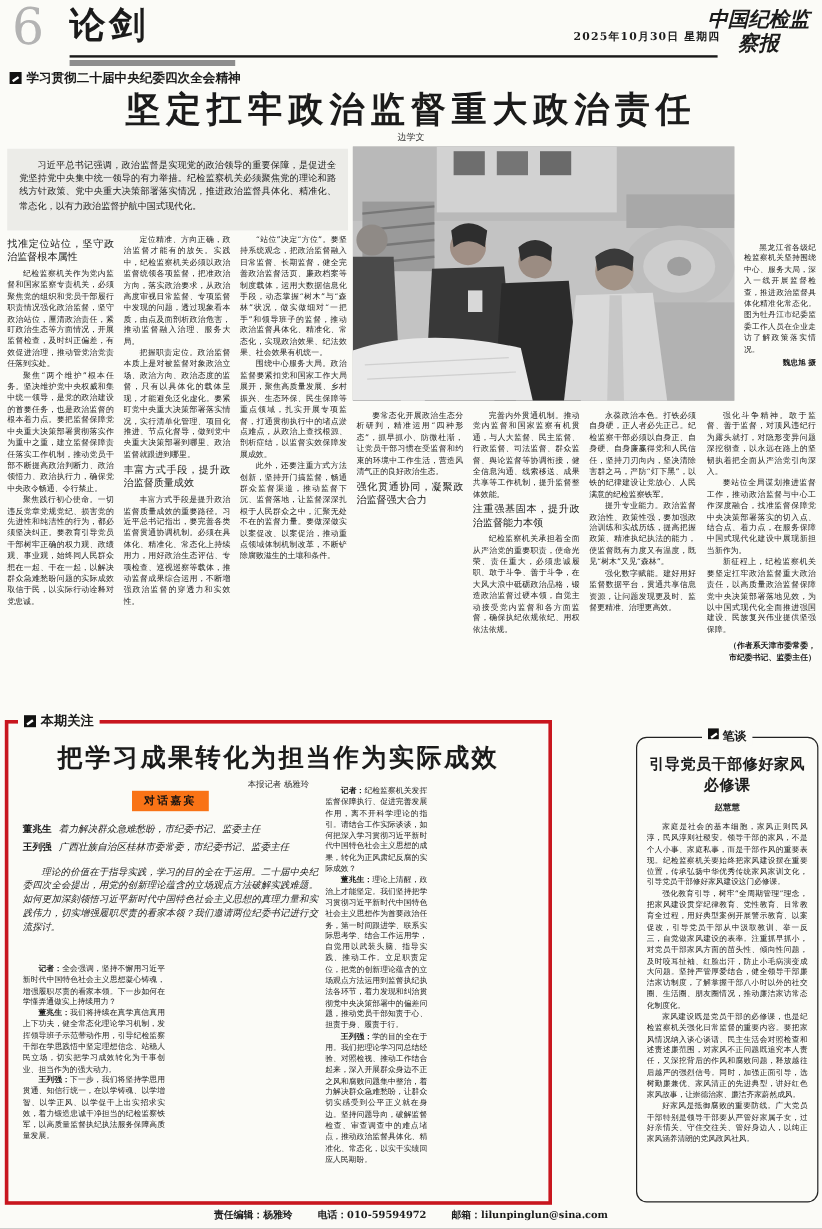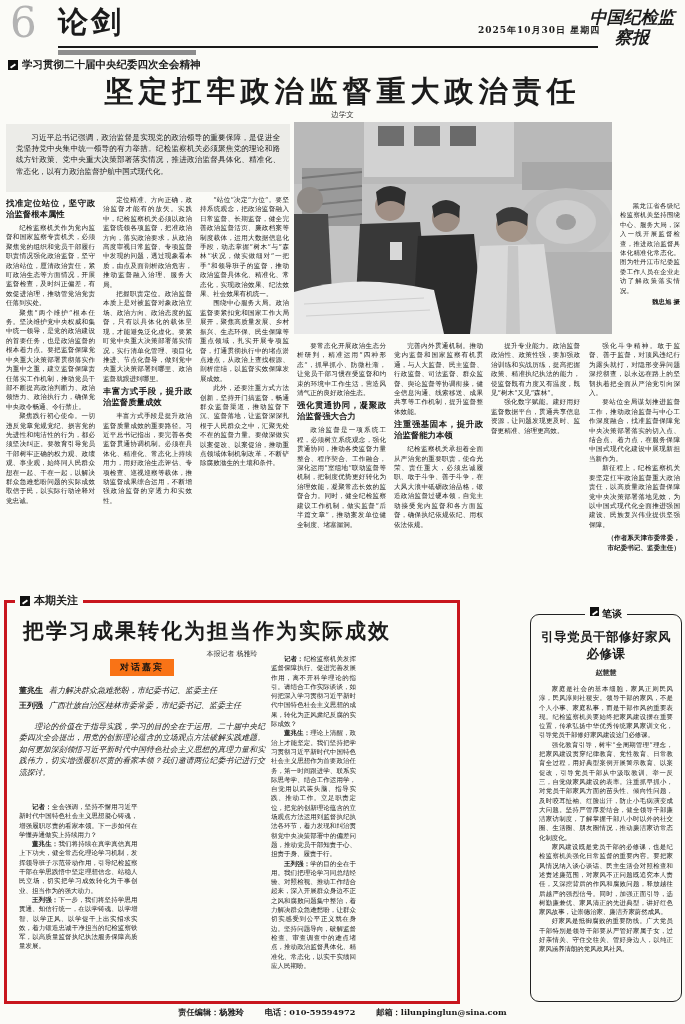--- a/index.html
+++ b/index.html
@@ -24,29 +24,29 @@
   
   .intro-box{position:absolute;left:6px;top:124px;width:264px;height:52px;background:#ececе8;
              background:#ecece8;padding:8px 10px;font-size:7.6px;line-height:11.2px;text-align:justify;}
   .intro-box p{margin:0;text-indent:2em;}
   .news-photo{position:absolute;left:294px;top:122px;width:318px;height:212px;background:#c6c6c6;}
   .photo-caption{position:absolute;left:620px;top:202px;width:60px;font-size:6.4px;line-height:9.4px;text-align:justify;}
   .photo-caption .credit{text-align:right;font-weight:700;text-indent:0;margin-top:2px;}
   .photo-caption p{margin:0;text-indent:2em;}
   .ncol{position:absolute;width:89px;overflow:hidden;font-size:6.6px;line-height:9.4px;text-align:justify;}
   .ncol p{margin:0;text-indent:2em;}
-  .ncol h3{margin:2px 0 4px;font-size:8.4px;line-height:11px;text-align:justify;text-indent:0;font-weight:700;}
+  .ncol h3{margin:2px 0 4px;font-size:8.4px;line-height:11px;text-align:justify;text-indent:0;font-weight:400;}
   .c-r1{top:196px;height:400px;}
   .c-r2{top:342px;height:254px;}
   .attribution{text-indent:0;text-align:right;margin-top:4px !important;font-weight:700;}
   
   .feature{position:absolute;left:4px;top:600px;width:450px;height:398px;border:3px solid #c8161e;background:#fbfbf7;}
   .feature-label{position:absolute;left:8px;top:-10px;background:#fbfbf7;padding:0 5px;
                  display:flex;align-items:center;gap:4px;font-size:11px;font-weight:900;}
-  .feature-headline{margin:14px 16px 0;text-align:left;font-size:21px;font-weight:900;letter-spacing:2px;}
+  .feature-headline{margin:14px 16px 0;text-align:center;font-size:21px;font-weight:900;letter-spacing:2px;}
   .feature-byline{text-align:center;font-size:7px;margin-top:4px;color:#333;}
   .guests{position:absolute;left:12px;top:56px;width:246px;}
   .guests-tag{width:64px;margin:0 auto 7px;background:#f97316;color:#111;text-align:center;
               font-size:9px;font-weight:900;padding:2px 0;letter-spacing:2px;}
   .guest-line{font-size:8px;line-height:14px;}
   .guest-line b{font-weight:900;margin-right:6px;}
   .guest-line span{font-style:italic;}
   .feature-intro{margin-top:8px;font-style:italic;font-size:7.8px;line-height:11.4px;text-align:justify;}
   .feature-intro p{margin:0;text-indent:2em;}
   .qa-right{position:absolute;left:264px;top:52px;width:178px;height:336px;overflow:hidden;
@@ -152,28 +152,28 @@
     <p>丰富方式手段是提升政治监督质量成效的重要路径。习近平总书记指出，要完善各类监督贯通协调机制。必须在具体化、精准化、常态化上持续用力，用好政治生态评估、专项检查、巡视巡察等载体，推动监督成果综合运用，不断增强政治监督的穿透力和实效性。</p>
   </div>
   <div class="ncol c-r1" style="left:200px;">
     <p>“站位”决定“方位”。要坚持系统观念，把政治监督融入日常监督、长期监督，健全完善政治监督活页、廉政档案等制度载体，运用大数据信息化手段，动态掌握“树木”与“森林”状况，做实做细对“一把手”和领导班子的监督，推动政治监督具体化、精准化、常态化，实现政治效果、纪法效果、社会效果有机统一。</p>
     <p>围绕中心服务大局。政治监督要紧扣党和国家工作大局展开，聚焦高质量发展、乡村振兴、生态环保、民生保障等重点领域，扎实开展专项监督，打通贯彻执行中的堵点淤点难点，从政治上查找根源、剖析症结，以监督实效保障发展成效。</p>
     <p>此外，还要注重方式方法创新，坚持开门搞监督，畅通群众监督渠道，推动监督下沉、监督落地，让监督深深扎根于人民群众之中，汇聚无处不在的监督力量。要做深做实以案促改、以案促治，推动重点领域体制机制改革，不断铲除腐败滋生的土壤和条件。</p>
   </div>
   <div class="ncol c-r2" style="left:297px;">
     <p>要常态化开展政治生态分析研判，精准运用“四种形态”，抓早抓小、防微杜渐，让党员干部习惯在受监督和约束的环境中工作生活，营造风清气正的良好政治生态。</p>
     <h3>强化贯通协同，凝聚政治监督强大合力</h3>
-    <p>政治监督是一项系统工程，必须树立系统观念，强化贯通协同，推动各类监督力量整合、程序契合、工作融合，深化运用“室组地”联动监督等机制，把制度优势更好转化为治理效能，凝聚常态长效的监督合力。同时，健全纪检监察建议工作机制，做实监督“后半篇文章”，推动案发单位健全制度、堵塞漏洞。</p>
   </div>
   <div class="ncol c-r2" style="left:394px;">
     <p>完善内外贯通机制。推动党内监督和国家监察有机贯通，与人大监督、民主监督、行政监督、司法监督、群众监督、舆论监督等协调衔接，健全信息沟通、线索移送、成果共享等工作机制，提升监督整体效能。</p>
     <h3>注重强基固本，提升政治监督能力本领</h3>
     <p>纪检监察机关承担着全面从严治党的重要职责，使命光荣、责任重大，必须忠诚履职、敢于斗争、善于斗争，在大风大浪中砥砺政治品格，锻造政治监督过硬本领，自觉主动接受党内监督和各方面监督，确保执纪依规依纪、用权依法依规。</p>
   </div>
   <div class="ncol c-r2" style="left:491px;">
+    <p>永葆政治本色。打铁必须自身硬，正人者必先正己。纪检监察干部必须以自身正、自身硬、自身廉赢得党和人民信任，坚持刀刃向内，坚决清除害群之马，严防“灯下黑”，以铁的纪律建设让党放心、人民满意的纪检监察铁军。</p>
     <p>提升专业能力。政治监督政治性、政策性强，要加强政治训练和实战历练，提高把握政策、精准执纪执法的能力，使监督既有力度又有温度，既见“树木”又见“森林”。</p>
     <p>强化数字赋能。建好用好监督数据平台，贯通共享信息资源，让问题发现更及时、监督更精准、治理更高效。</p>
   </div>
   <div class="ncol c-r2" style="left:589px;width:91px;">
     <p>强化斗争精神。敢于监督、善于监督，对顶风违纪行为露头就打，对隐形变异问题深挖彻查，以永远在路上的坚韧执着把全面从严治党引向深入。</p>
     <p>要站位全局谋划推进监督工作，推动政治监督与中心工作深度融合，找准监督保障党中央决策部署落实的切入点、结合点、着力点，在服务保障中国式现代化建设中展现新担当新作为。</p>
     <p>新征程上，纪检监察机关要坚定扛牢政治监督重大政治责任，以高质量政治监督保障党中央决策部署落地见效，为以中国式现代化全面推进强国建设、民族复兴伟业提供坚强保障。</p>
     <p class="attribution">（作者系天津市委常委，市纪委书记、监委主任）</p>
   </div>
 

